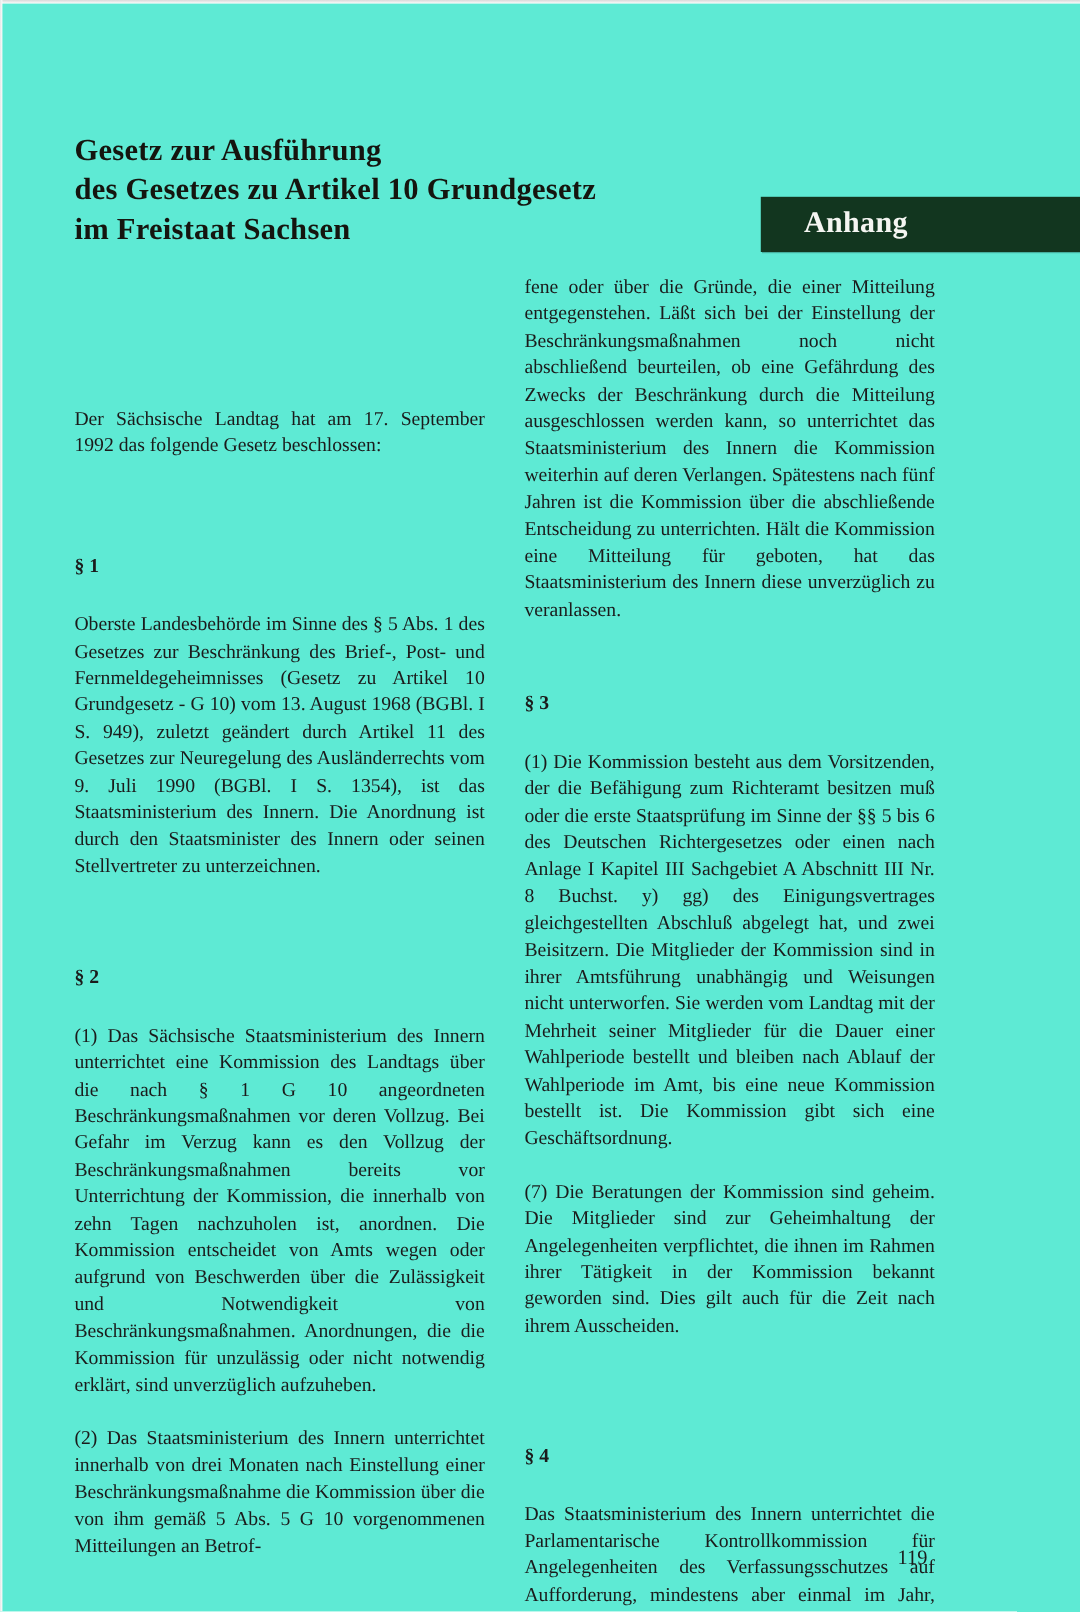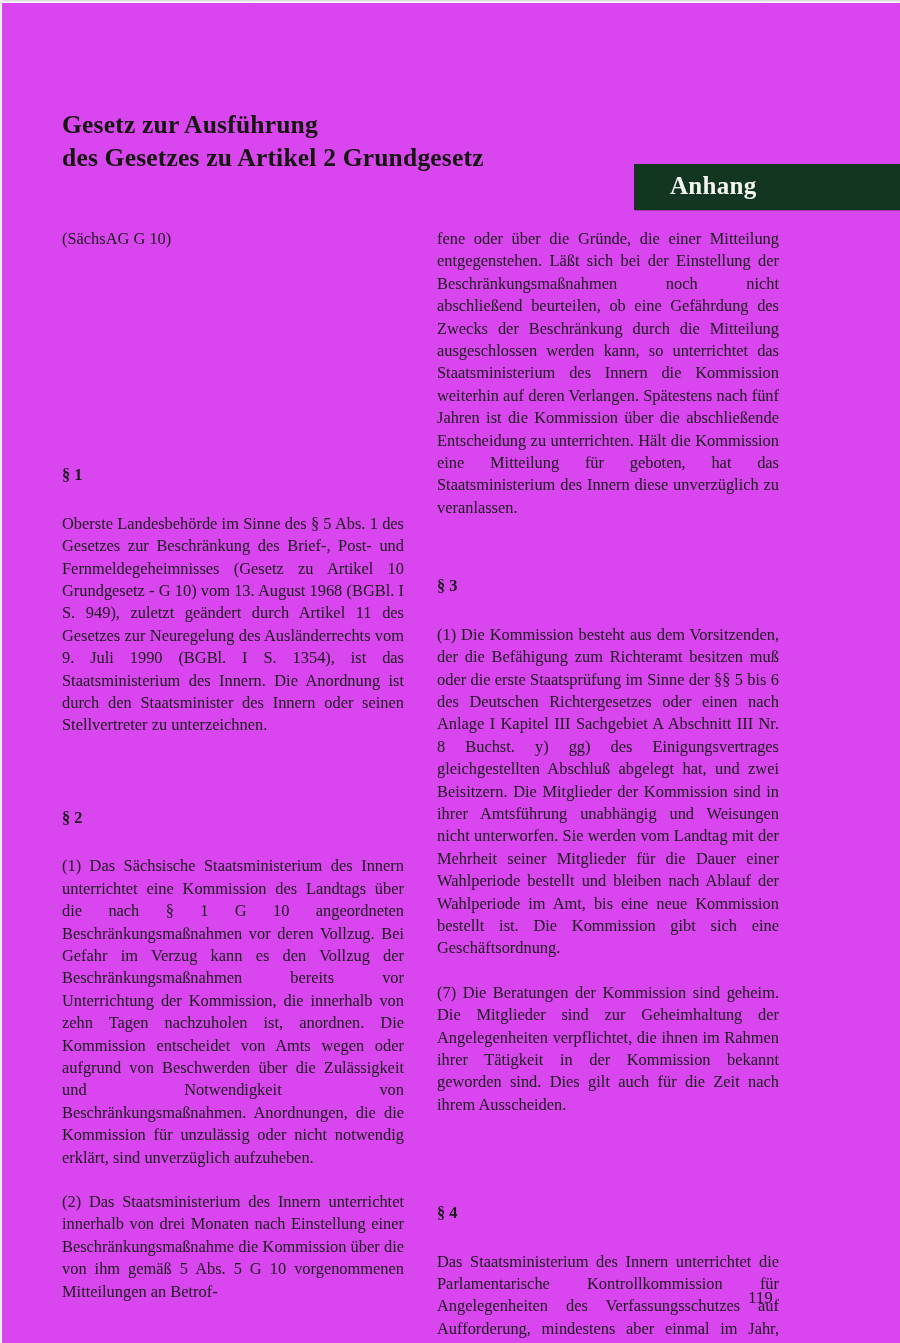--- a/index.html
+++ b/index.html
@@ -11,21 +11,21 @@
     width: 900px;
     height: 1343px;
     position: relative;
     font-family: "Liberation Serif", "DejaVu Serif", serif;
     color: #1b1b1b;
     overflow: hidden;
   }
   .page {
     position: absolute;
     inset: 0;
-    background: #d946ef;
+    background: #5eead4;
   }
   .scan-edge-top {
     position: absolute;
     top: 0; left: 0; right: 0;
     height: 3px;
     background: linear-gradient(to bottom, #d8d8d8, #f2f2f2 70%, #fdfdfc);
   }
   .scan-edge-left {
     position: absolute;
     top: 0; bottom: 0; left: 0;
@@ -123,34 +123,35 @@
 <body>
 
 <div class="page">
 
   <div class="scan-edge-top"></div>
   <div class="scan-edge-left"></div>
 
   <div class="masthead">
     <h1 class="doc-title">
       <span class="tline">Gesetz zur Ausführung</span>
-      <span class="tline">des Gesetzes zu Artikel 2 Grundgesetz</span>
+      <span class="tline">des Gesetzes zu Artikel 10 Grundgesetz</span>
+      <span class="tline">im Freistaat Sachsen</span>
     </h1>
   </div>
 
   <div class="anhang-banner">
     <span class="banner-label">Anhang</span>
   </div>
 
   <div class="col col-left">
 
-    <p class="meta-line">(SächsAG G 10)</p>
 
     <div class="sp-110"></div>
 
+    <p class="para">Der Sächsische Landtag hat am 17. September 1992 das folgende Gesetz beschlossen:</p>
 
     <div class="sp-78"></div>
 
     <p class="sec-head">§ 1</p>
     <div class="sp-26"></div>
     <p class="para">Oberste Landesbehörde im Sinne des § 5 Abs. 1 des Gesetzes zur Beschränkung des Brief-, Post- und Fernmeldegeheimnisses (Gesetz zu Artikel 10 Grundgesetz - G 10) vom 13. August 1968 (BGBl. I S. 949), zuletzt geändert durch Artikel 11 des Gesetzes zur Neuregelung des Ausländerrechts vom 9. Juli 1990 (BGBl. I S. 1354), ist das Staatsministerium des Innern. Die Anordnung ist durch den Staatsminister des Innern oder seinen Stellvertreter zu unterzeichnen.</p>
 
     <div class="sp-70"></div>
 
     <p class="sec-head">§ 2</p>

